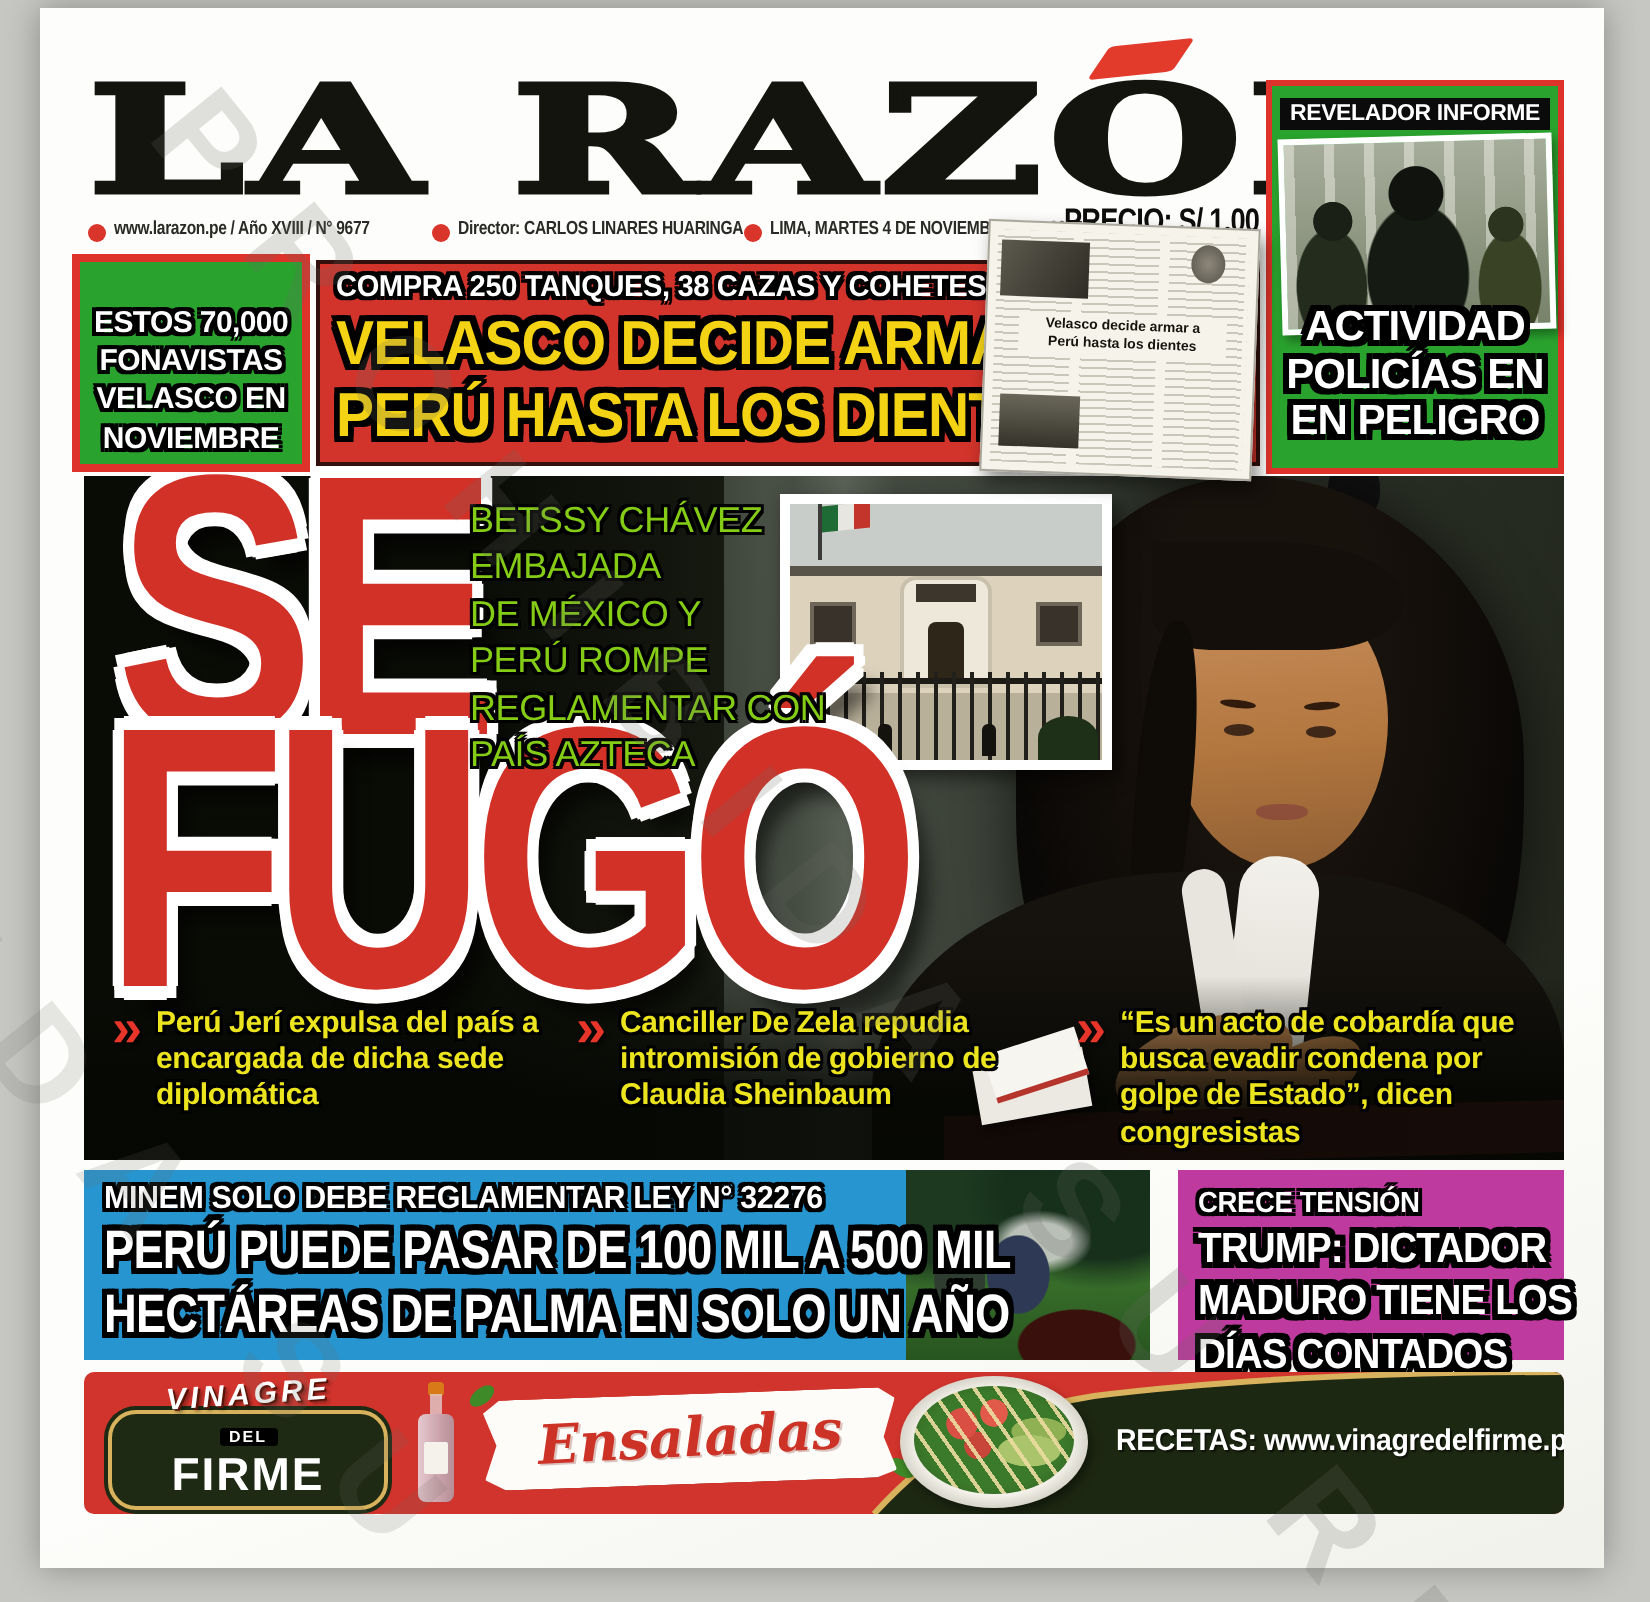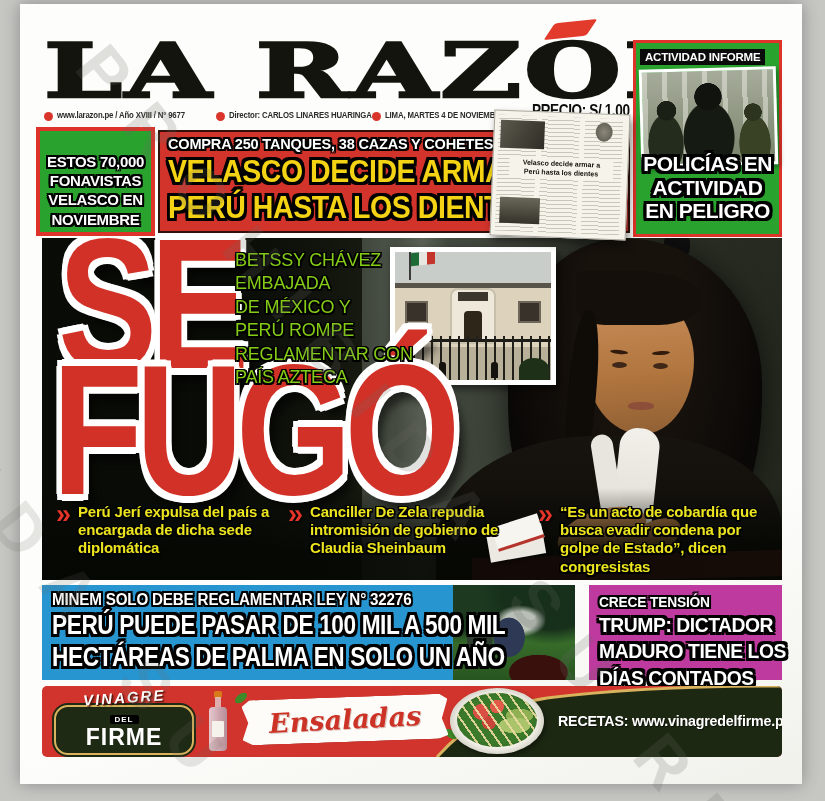--- a/index.html
+++ b/index.html
@@ -245,25 +245,25 @@
     <div class="clip-ph1"></div>
     <div class="clip-ph2"></div>
     <div class="clip-face"></div>
     <div class="clip-h">
       <div>Velasco decide armar a</div>
       <div>Perú hasta los dientes</div>
     </div>
   </div>
 
   <div class="abs greenbox rp" style="border-width:3px;">
-    <div class="rp-tag">ACTIVIDAD INFORME</div>
+    <div class="rp-tag">REVELADOR INFORME</div>
     <div class="rp-photo"></div>
     <div class="rp-h">
+      <div class="ln ol3">ACTIVIDAD</div>
       <div class="ln ol3">POLICÍAS EN</div>
-      <div class="ln ol3">ACTIVIDAD</div>
       <div class="ln ol3">EN PELIGRO</div>
     </div>
   </div>
 
   <div class="abs cover">
     <div class="phr">
       <div class="pillar"></div>
       <div class="mic"></div>
       <div class="michead"></div>
       <div class="hair"></div>

